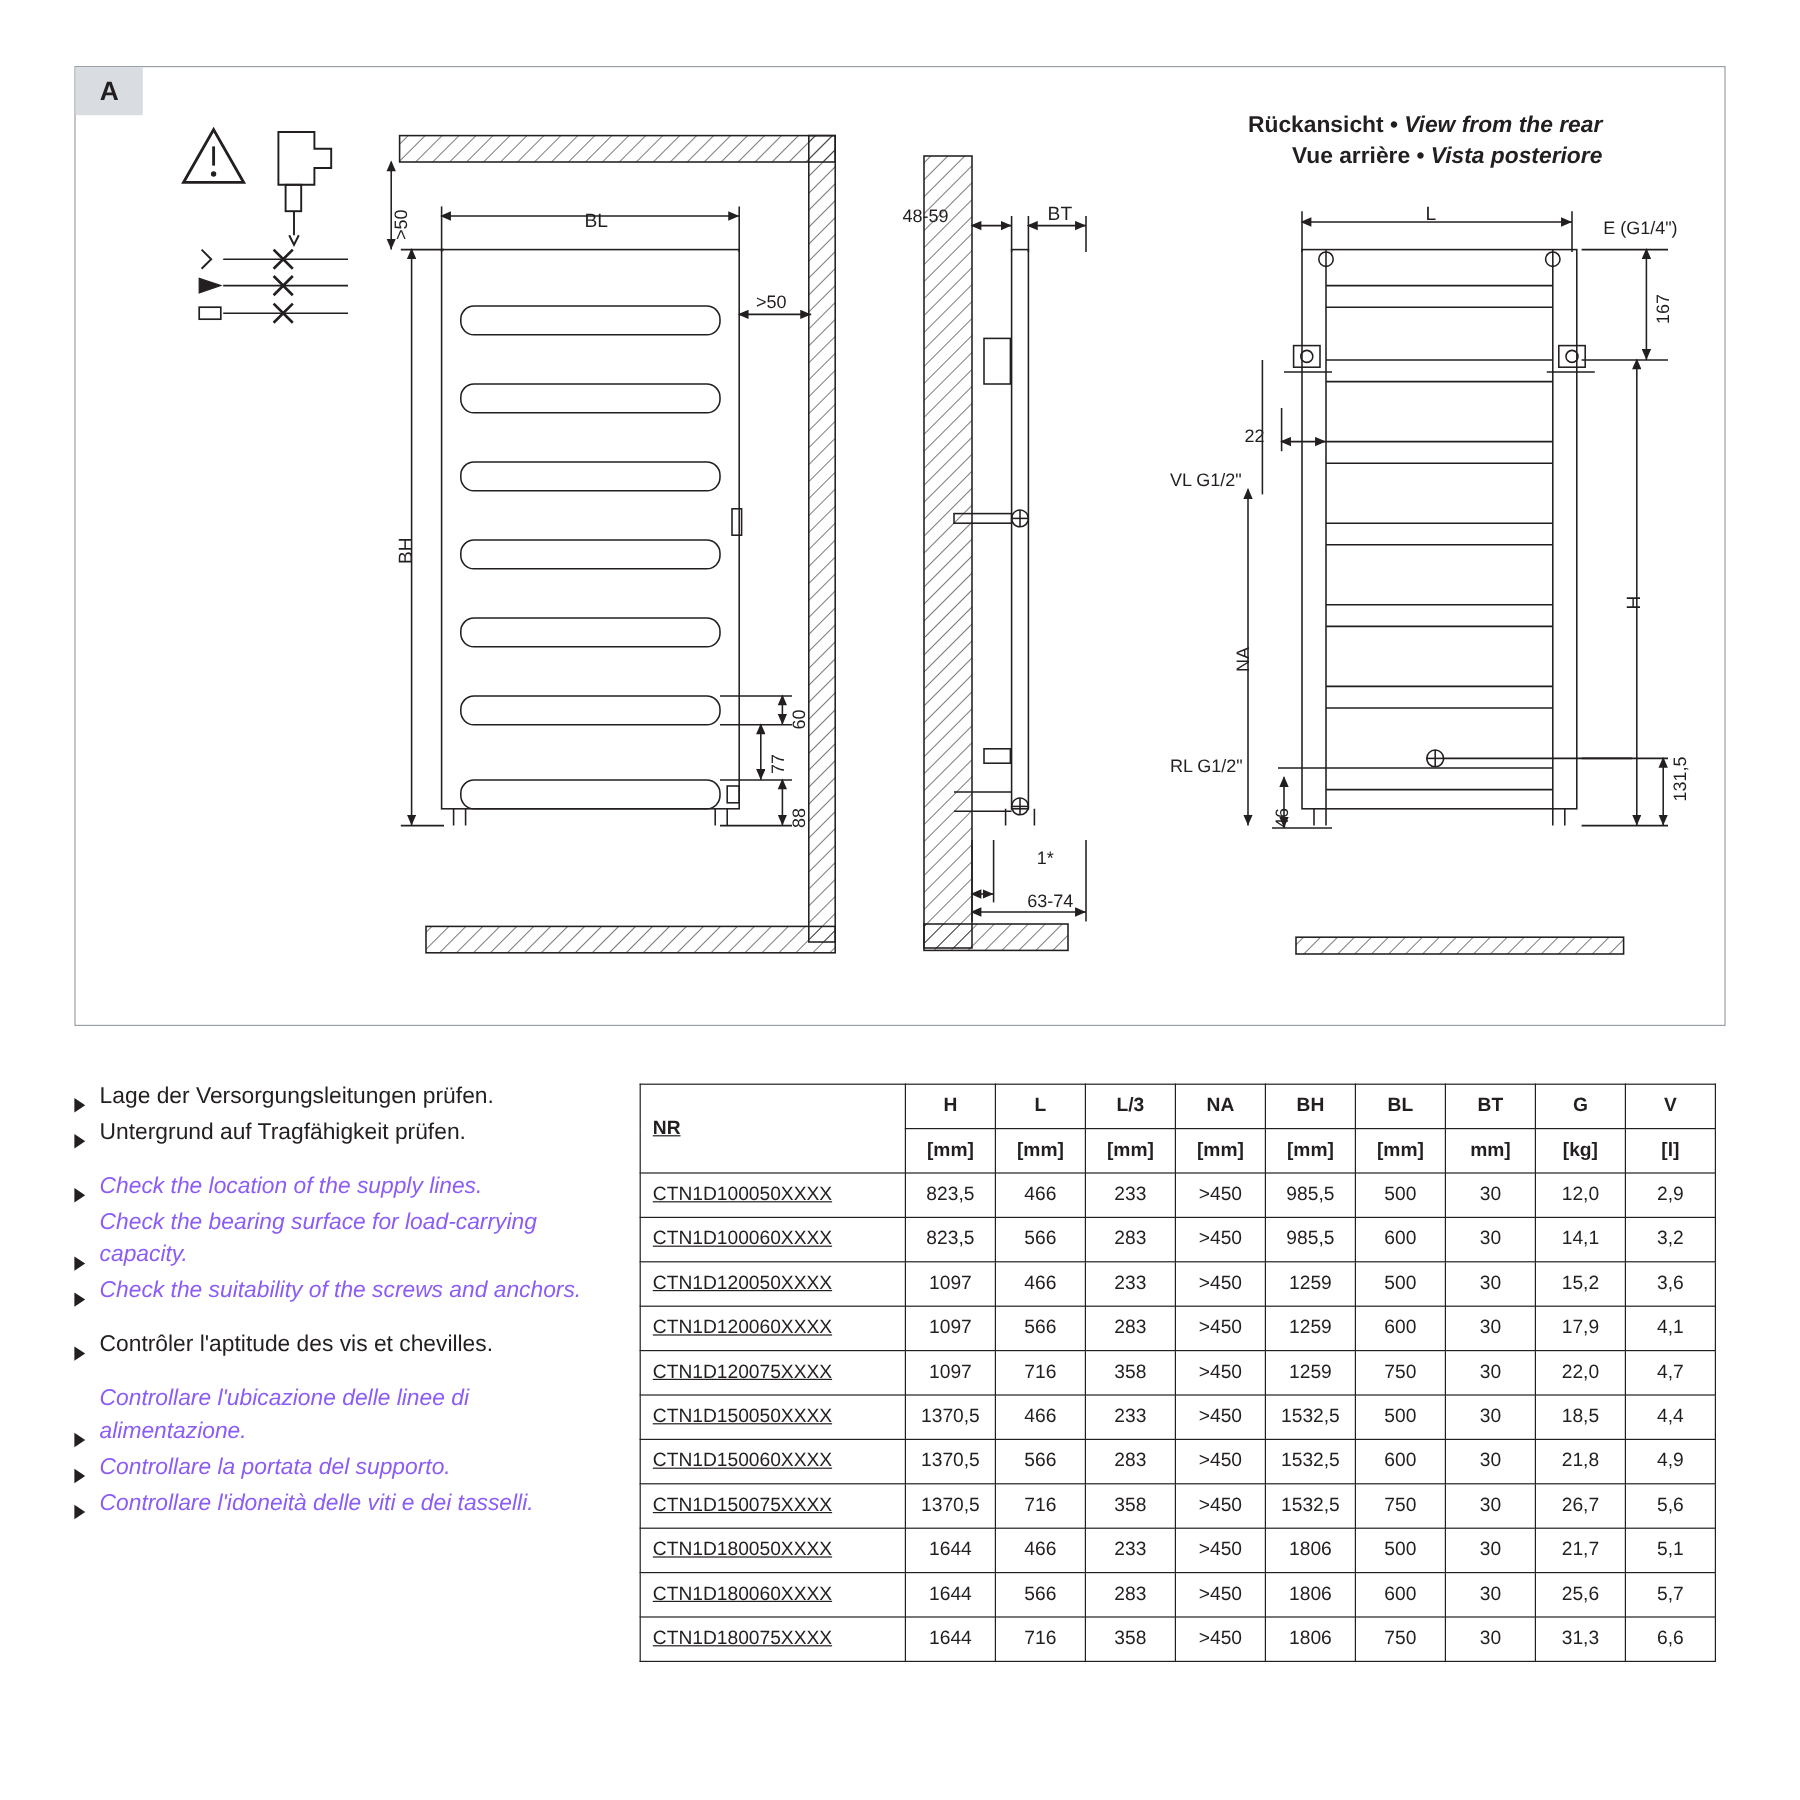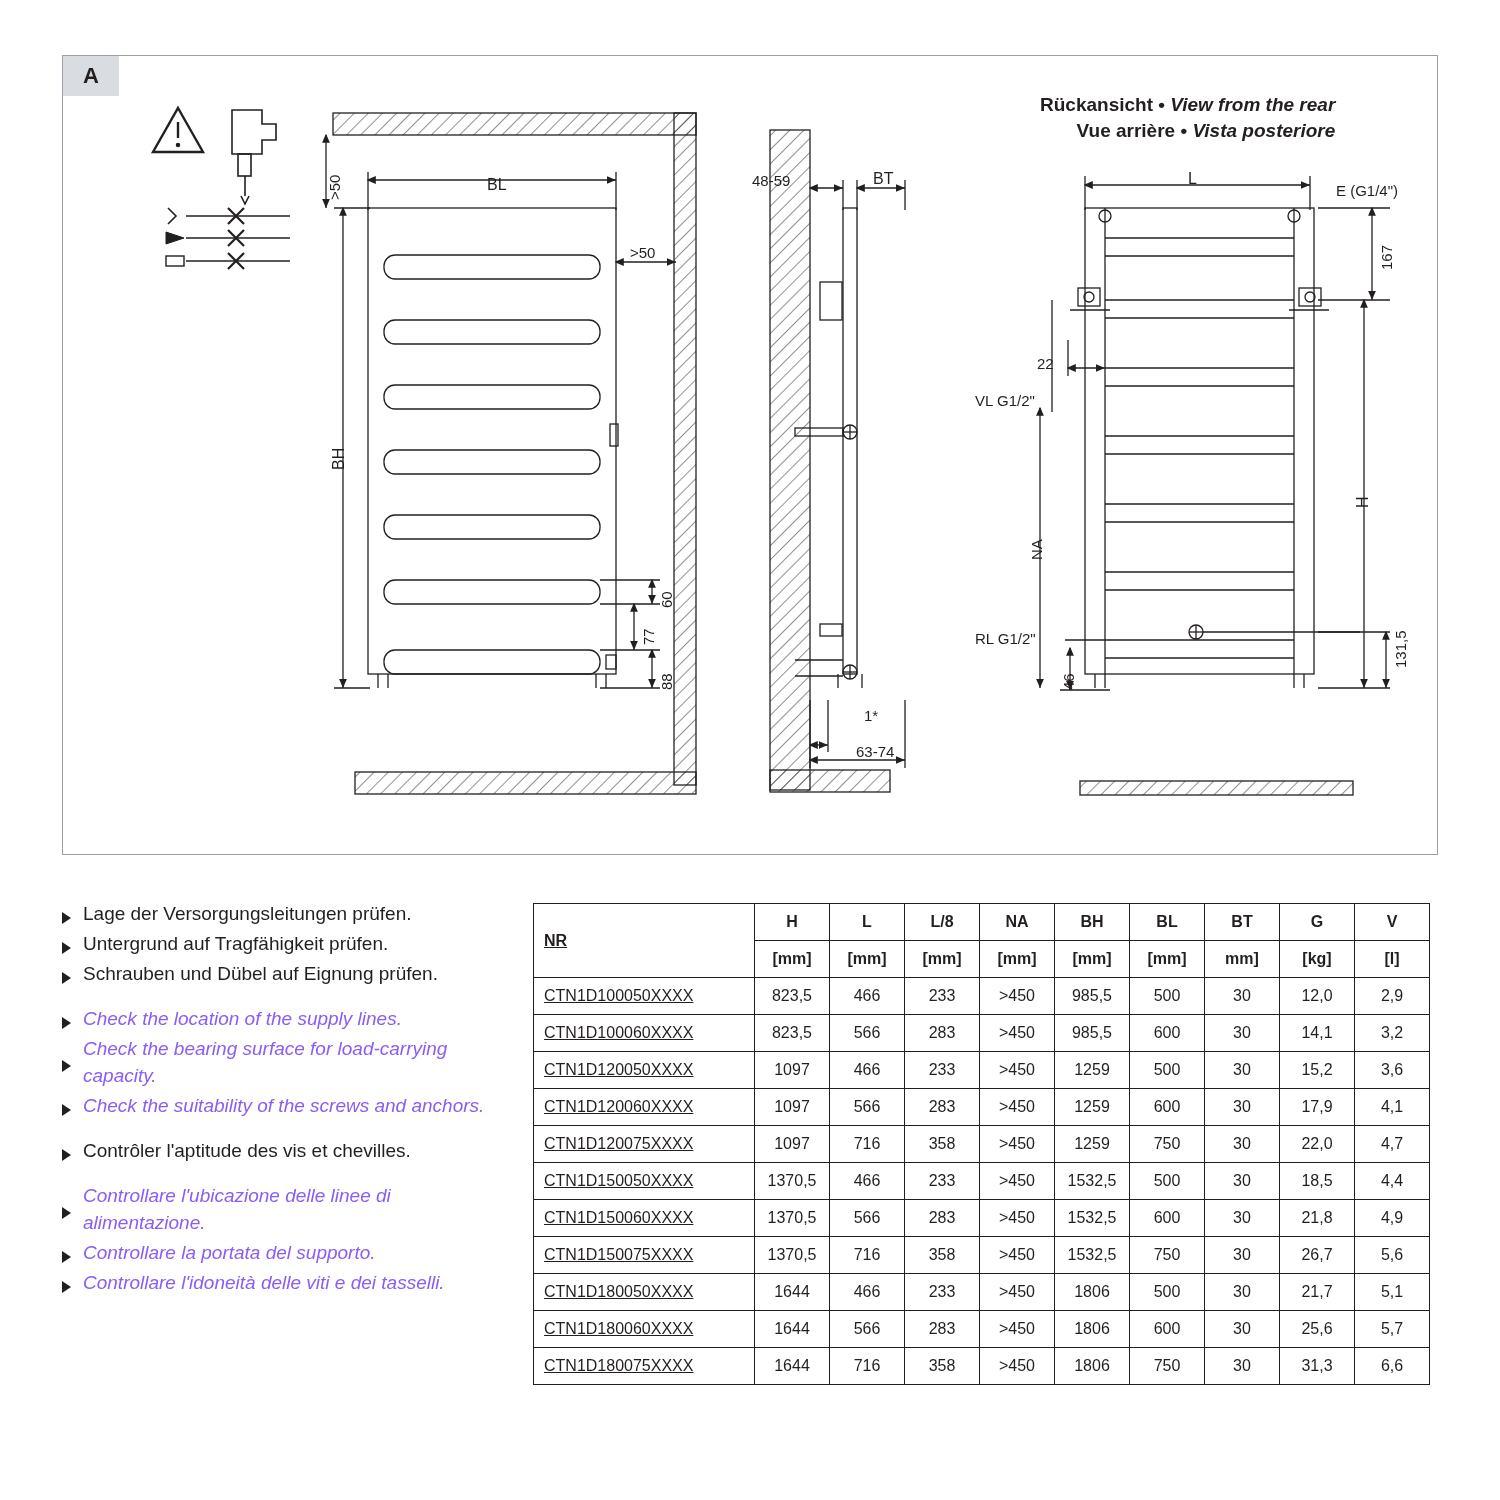--- a/index.html
+++ b/index.html
@@ -33,21 +33,21 @@
   }
   .lbl.sm{font-size:15px;}
   .rot{transform:rotate(-90deg);transform-origin:left top;}
 
   
   .bullets{
     position:absolute;left:62px;top:900px;width:450px;
     font-size:19px;line-height:27px;
   }
   .bgroup{margin-bottom:18px;}
-  .brow{display:flex;align-items:center;margin-bottom:3px;}
+  .brow{display:flex;align-items:flex-end;margin-bottom:3px;}
   .btri{
     width:0;height:0;border-left:9px solid #231f20;
     border-top:6px solid transparent;border-bottom:6px solid transparent;
     margin-right:12px;margin-top:8px;flex:0 0 auto;
   }
   .btxt{flex:1 1 auto;}
   .it .btxt{font-style:italic;color:#8b5cf6;}
 
   
   table.spec{
@@ -290,24 +290,20 @@
 <div class="bullets">
   <div class="bgroup">
     <div class="brow">
         <div class="btri"></div>
         <div class="btxt">Lage der Versorgungsleitungen prüfen.</div>
       </div>
     <div class="brow">
         <div class="btri"></div>
         <div class="btxt">Untergrund auf Tragfähigkeit prüfen.</div>
       </div>
-    <div class="brow">
-        <div class="btri"></div>
-        <div class="btxt">Schrauben und Dübel auf Eignung prüfen.</div>
-      </div>
   </div>
   <div class="bgroup it">
     <div class="brow">
         <div class="btri"></div>
         <div class="btxt">Check the location of the supply lines.</div>
       </div>
     <div class="brow">
         <div class="btri"></div>
         <div class="btxt">Check the bearing surface for load-carrying capacity.</div>
       </div>
@@ -342,21 +338,21 @@
   <thead>
     <tr>
       <th class="nr" rowspan="2">NR</th>
       <th class="u">
           <div class="hcell">H</div>
         </th>
       <th class="u">
           <div class="hcell">L</div>
         </th>
       <th class="u">
-          <div class="hcell">L/8</div>
+          <div class="hcell">L/3</div>
         </th>
       <th class="u">
           <div class="hcell">NA</div>
         </th>
       <th class="u">
           <div class="hcell">BH</div>
         </th>
       <th class="u">
           <div class="hcell">BL</div>
         </th>

